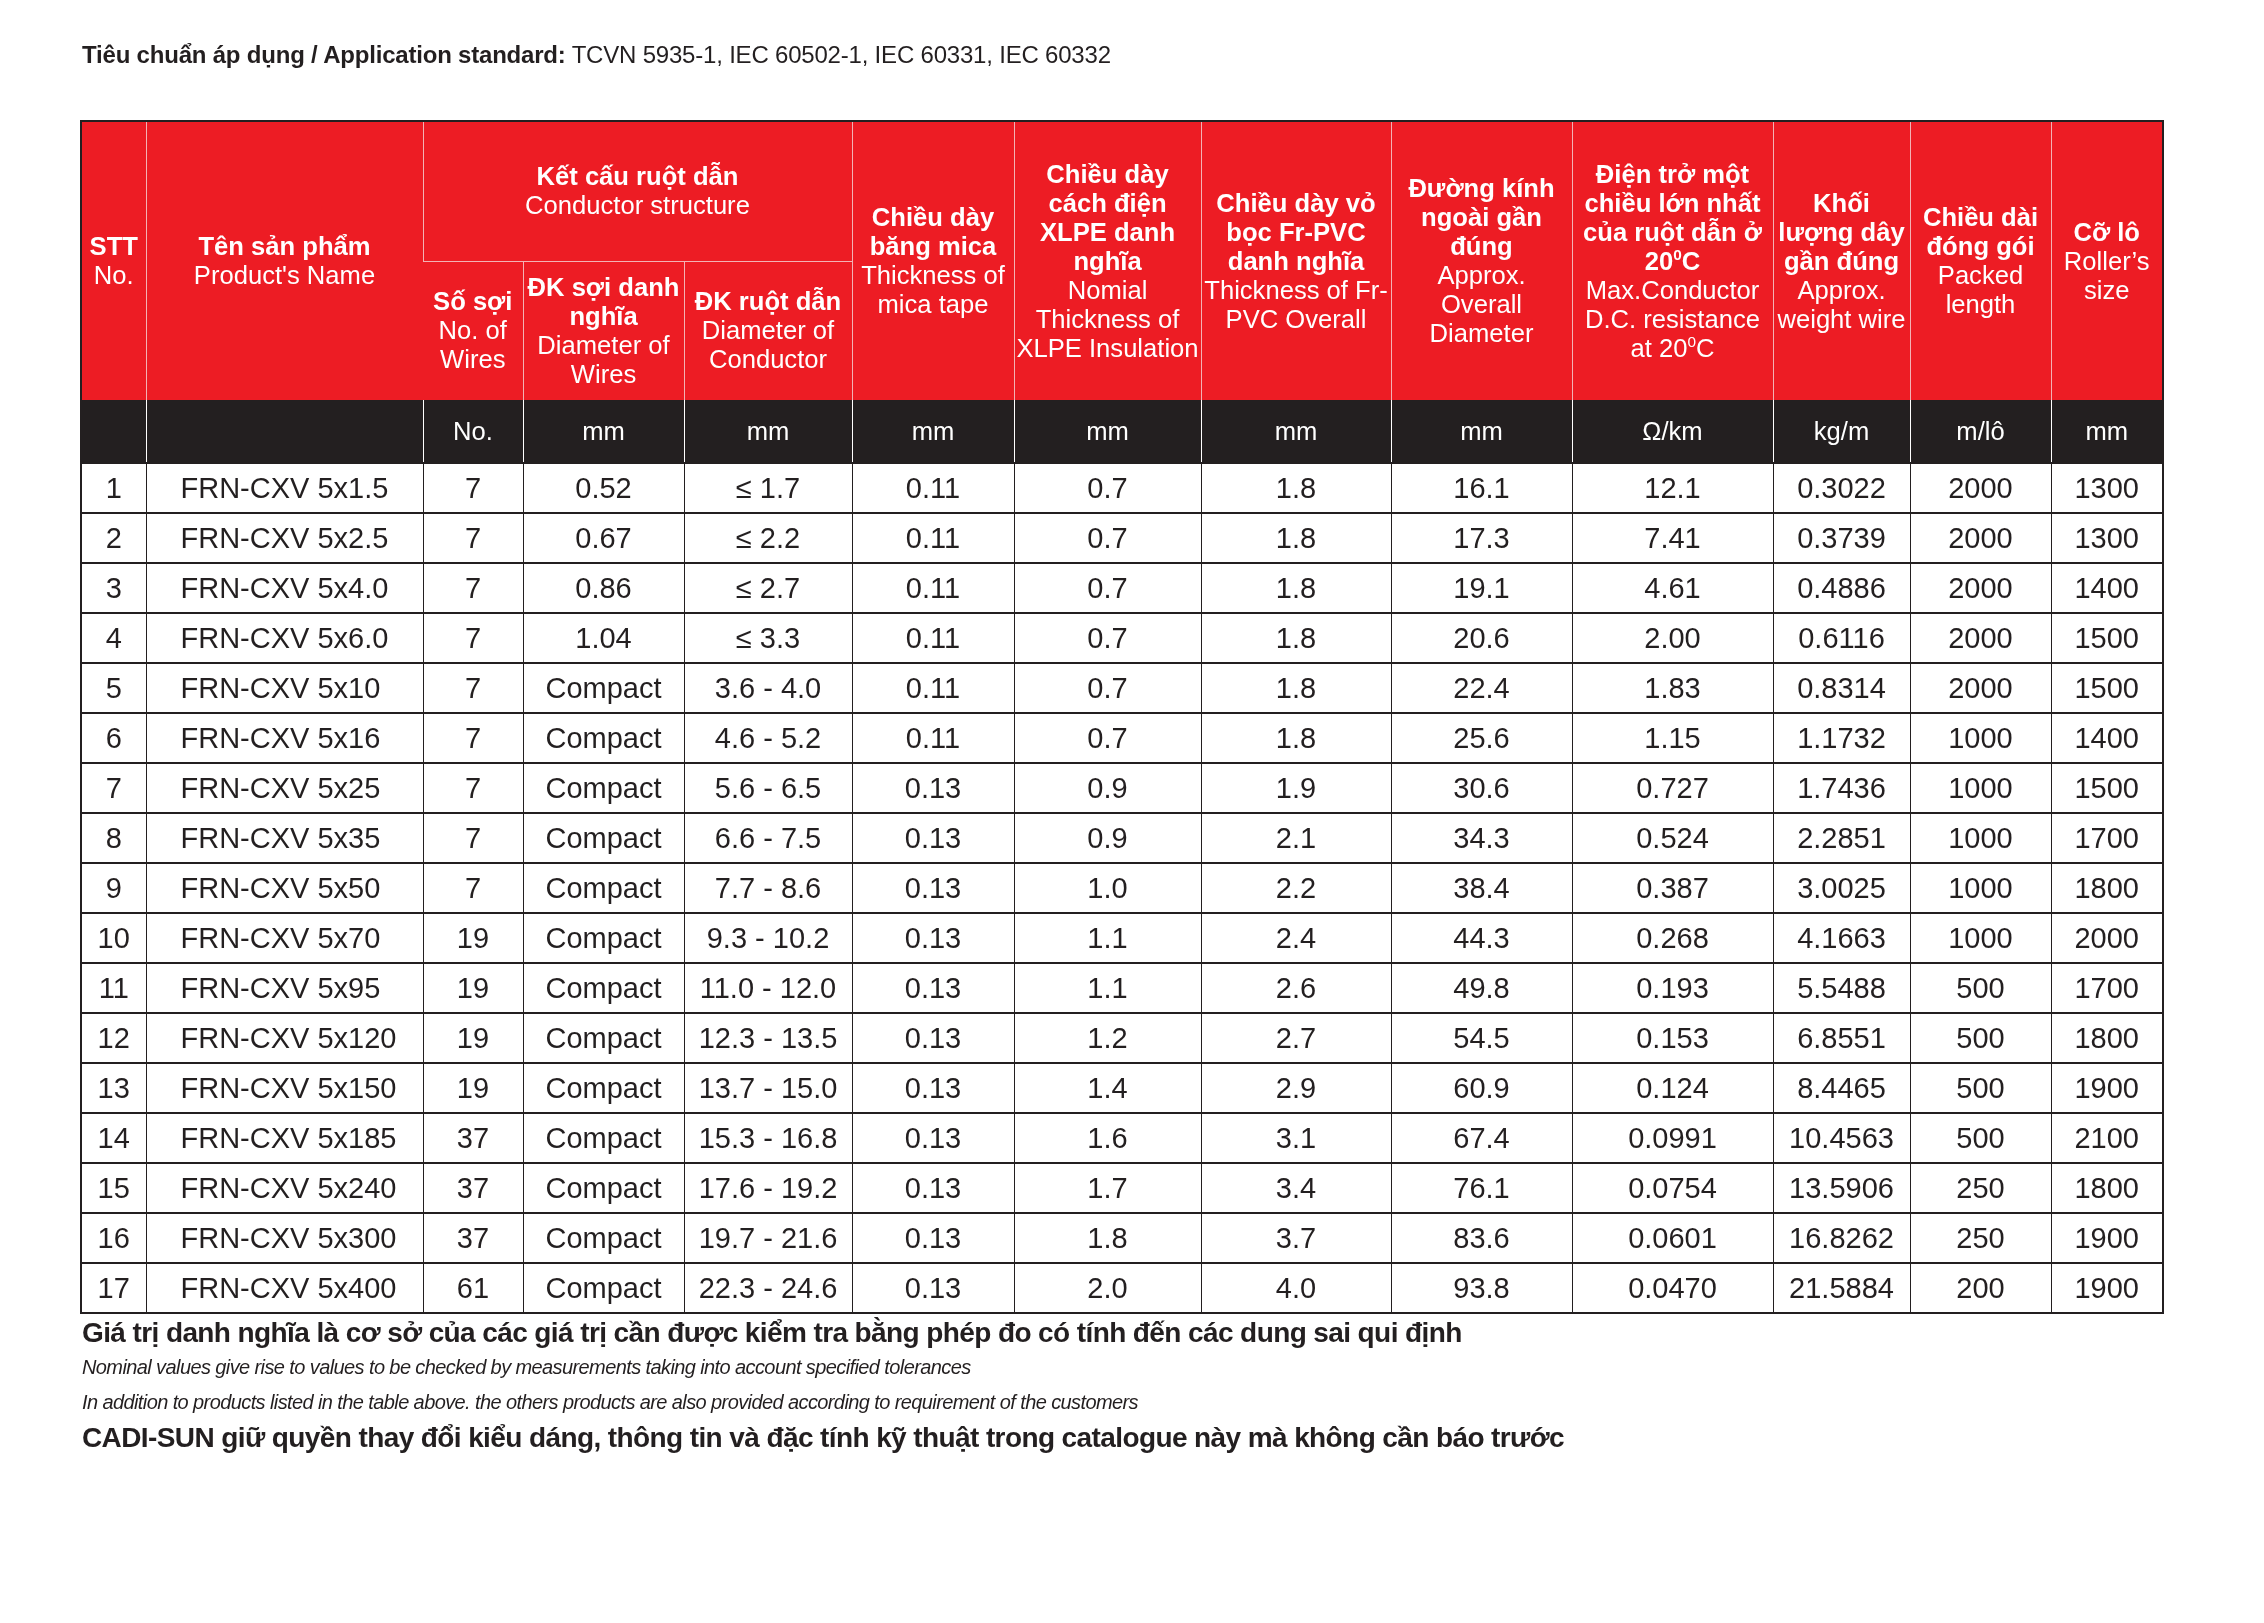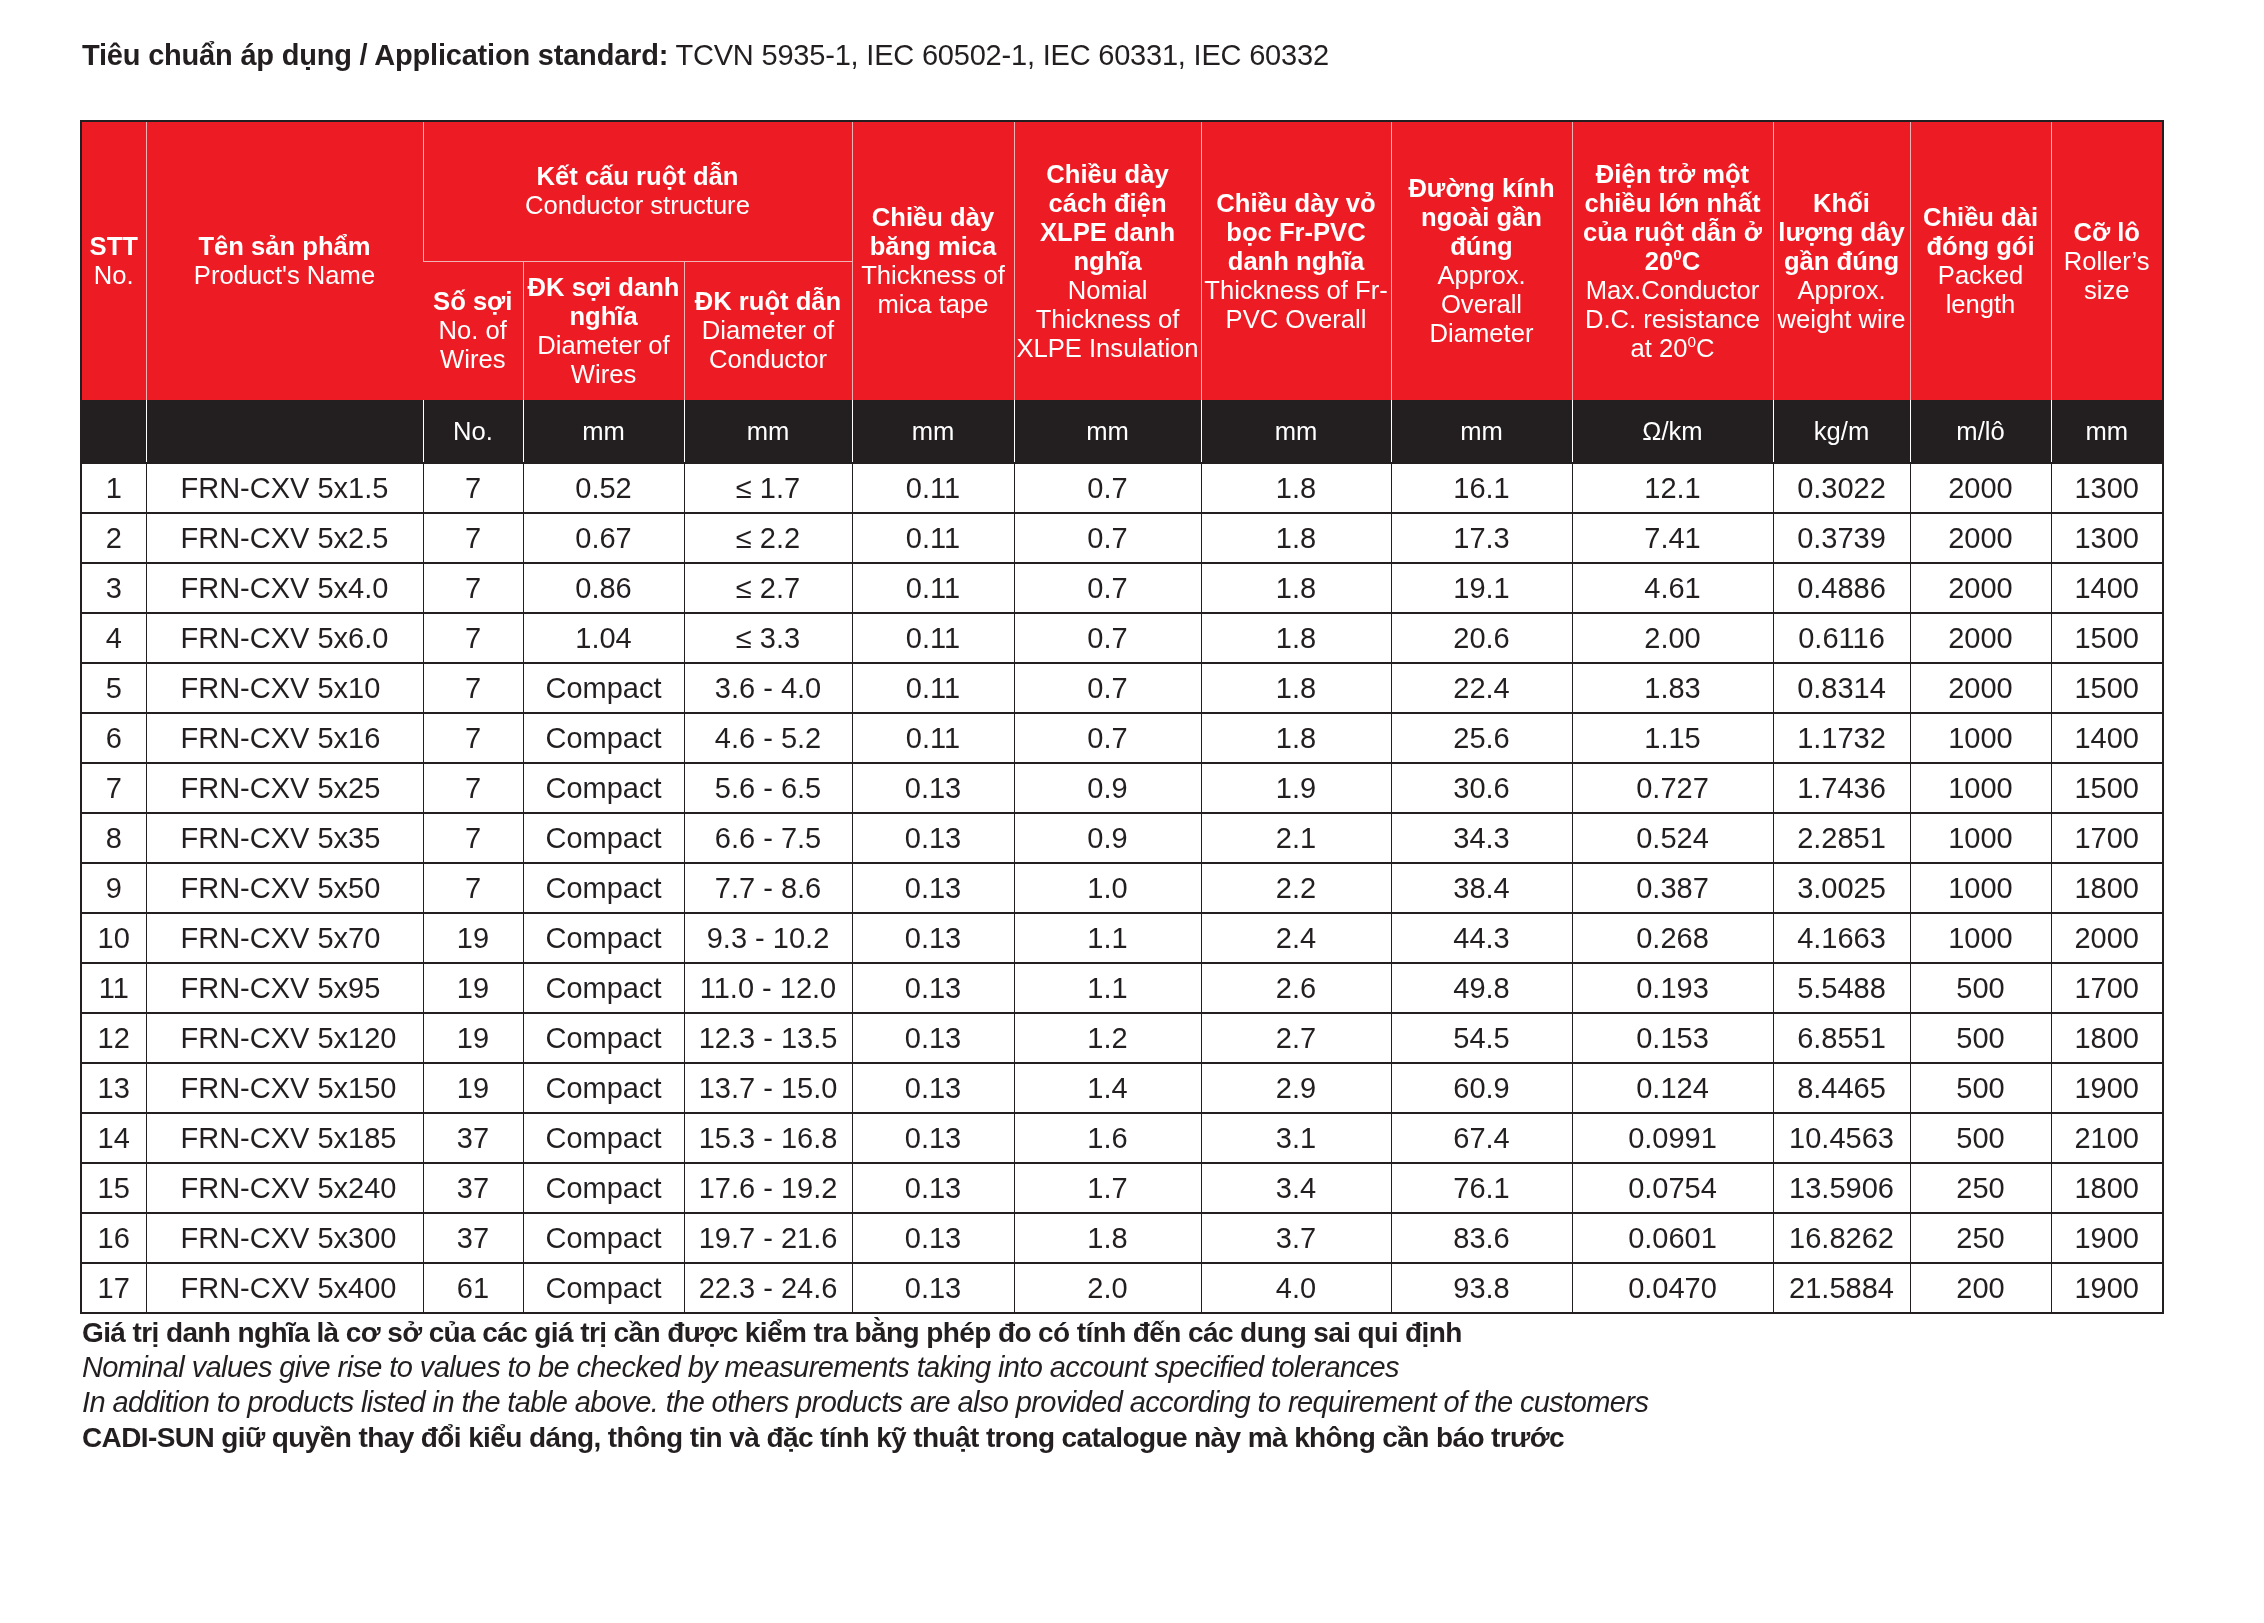--- a/index.html
+++ b/index.html
@@ -1,18 +1,18 @@
 <!DOCTYPE html>
 <html style="font-size:15px"><head>
 <meta charset="utf-8">
 <style>
   html, body { margin: 0; padding: 0; background: #ffffff; }
   body { width: 2265px; height: 1624px; position: relative; overflow: hidden;
          font-family: "Liberation Sans", "DejaVu Sans", sans-serif; color: #231f20; }
-  .std-line { position: absolute; left: 82px; top: 36px; font-size: 29px; line-height: 38px;
+  .std-line { position: absolute; left: 82px; top: 36px; font-size: 24px; line-height: 38px;
               white-space: nowrap; letter-spacing: -0.2px; }
   .std-line b { font-weight: 700; }
   .tbl-wrap { position: absolute; left: 80px; top: 120px; width: 2082px; }
   table { border-collapse: collapse; table-layout: fixed; width: 2082px;
           border: 2.8px solid #231f20; }
   col.c1 { width: 65px; } col.c2 { width: 277px; } col.c3 { width: 100px; }
   col.c4 { width: 161px; } col.c5 { width: 168px; } col.c6 { width: 162px; }
   col.c7 { width: 187px; } col.c8 { width: 190px; } col.c9 { width: 181px; }
   col.c10 { width: 201px; } col.c11 { width: 137px; } col.c12 { width: 141px; }
   col.c13 { width: 112px; }
@@ -30,21 +30,21 @@
                       border-left: 0.9px solid #ffffff; font-weight: 400; }
   thead tr.units th:first-child { border-left: none; }
   sup { font-size: 60%; vertical-align: super; line-height: 0; }
   tbody td { height: 48px; border-top: 2.8px solid #231f20; border-left: 0.9px solid #231f20;
              text-align: center; font-size: 29px; padding: 0; white-space: nowrap; }
   tbody td:first-child { border-left: none; }
   tbody td.name { text-align: left; padding-left: 34px; }
   .notes { position: absolute; left: 82px; top: 1315px; width: 2129px; }
   .note-vn { font-weight: 700; font-size: 28px; line-height: 35px; white-space: nowrap;
              letter-spacing: -0.6px; }
-  .note-en { font-style: italic; font-size: 29px; line-height: 35px; white-space: nowrap;
+  .note-en { font-style: italic; font-size: 20px; line-height: 35px; white-space: nowrap;
              letter-spacing: -0.6px; }
 </style>
 </head>
 <body>
 
 <div class="std-line">
   <b>Tiêu chuẩn áp dụng / Application standard:</b><span> TCVN 5935-1, IEC 60502-1, IEC 60331, IEC 60332</span>
 </div>
 
 <div class="tbl-wrap">

